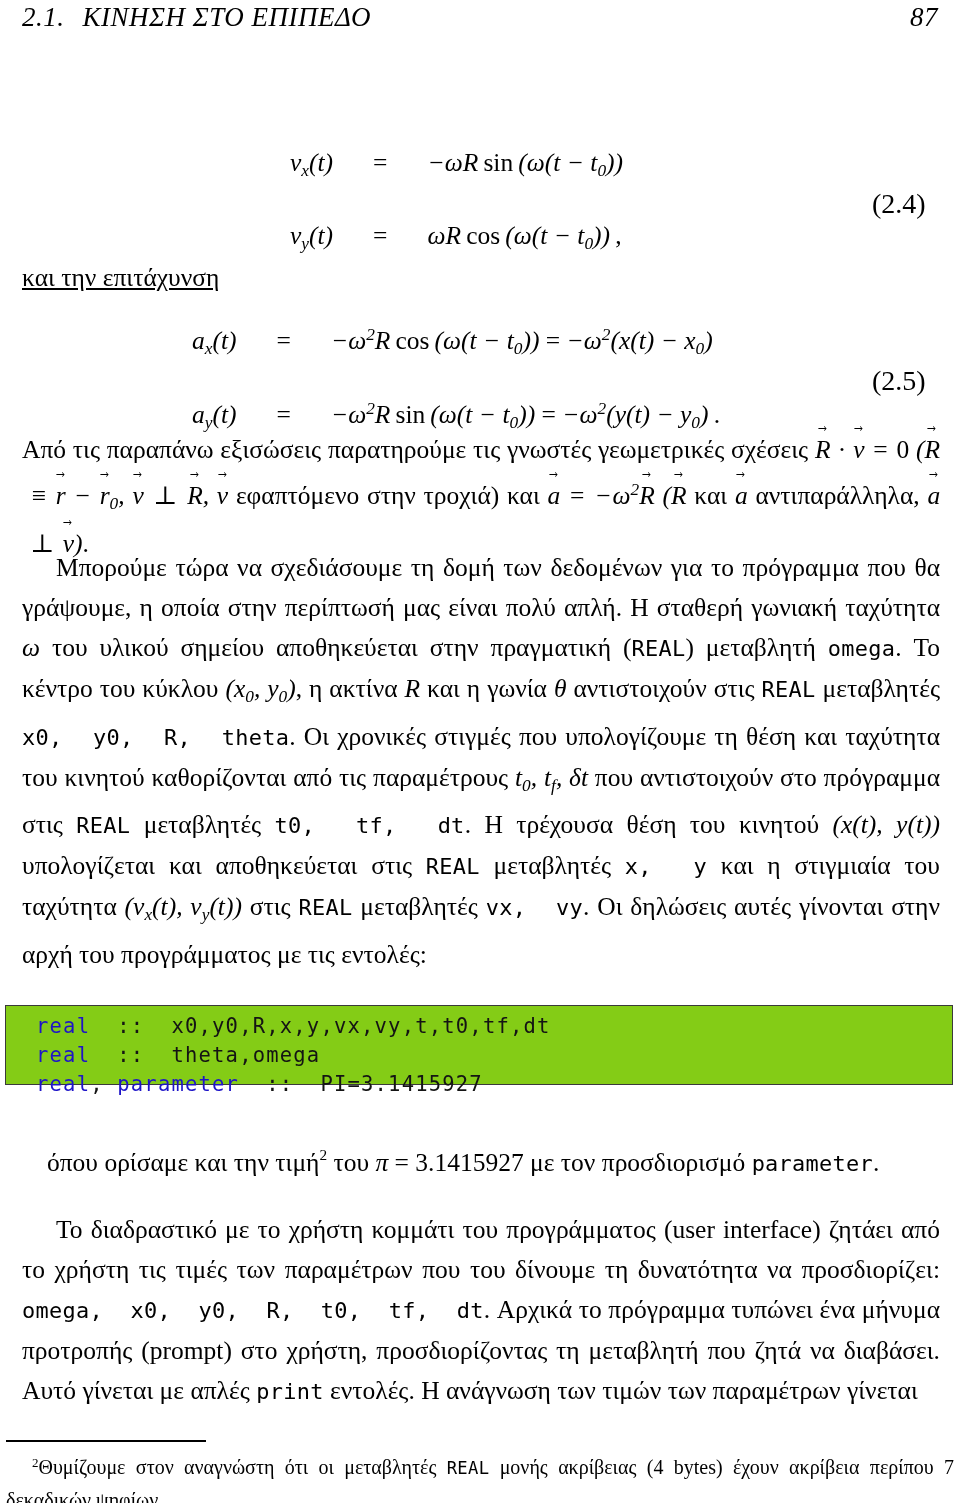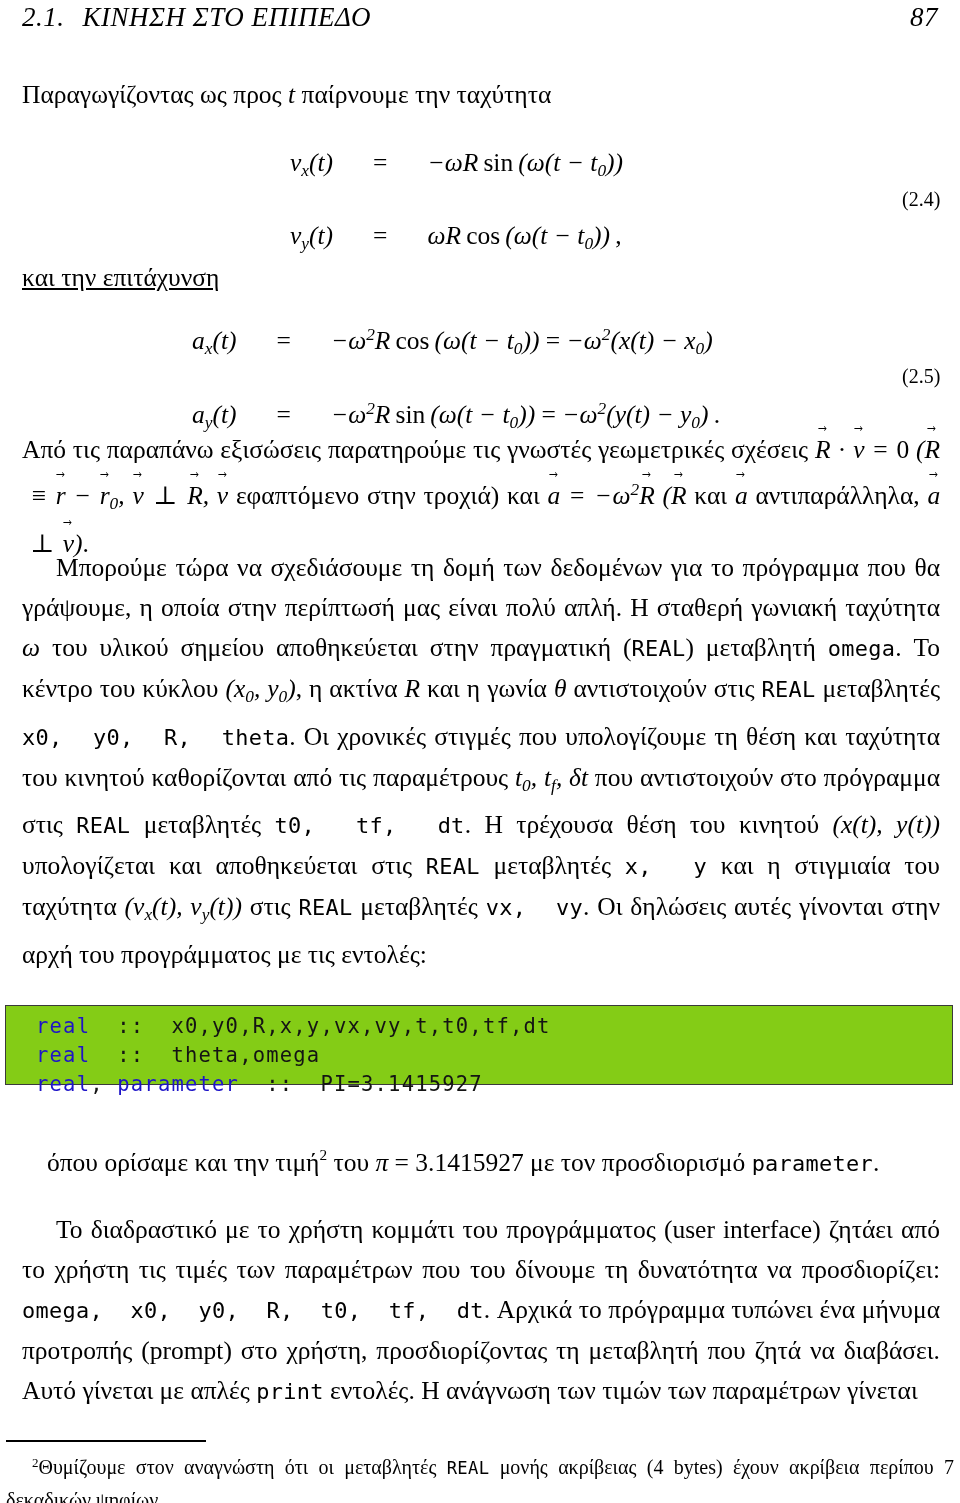--- a/index.html
+++ b/index.html
@@ -93,23 +93,22 @@
     column-gap: 14px;
     row-gap: 6px;
     align-items: baseline;
     gap: 40px;
   }
   .eqgrid .lhs { text-align: right; }
   .eqgrid .rel { text-align: center; font-style: normal; }
   .eqgrid .rhs { text-align: left; white-space: nowrap; }
   .eqtag {
     position: absolute;
-    font-size: 20px;
+    font-size: 28px;
     font-style: normal;
-    margin-left: 30px;
   }
 
   
   .codebox {
     position: absolute;
     left: 5px;
     top: 1005px;
     width: 948px;
     height: 80px;
     box-sizing: border-box;
@@ -161,23 +160,20 @@
 <div class="page">
 
   <div class="runhead">
     <div class="left">
       <span class="sec-no">2.1.</span>
       <span>ΚΙΝΗΣΗ ΣΤΟ ΕΠΙΠΕΔΟ</span>
     </div>
     <span class="pageno">87</span>
   </div>
 
-  <div class="para" style="left:22px; top:75px; width:916px;">
-    <p><span>Παραγωγίζοντας ως προς </span><span class="math">t</span><span> παίρνουμε την ταχύτητα</span></p>
-  </div>
 
   <div class="eqblock math" style="left:290px; top:148px;">
     <div class="eqgrid">
       <div class="lhs">v<sub class="m">x</sub>(t)</div>
       <div class="rel">=</div>
       <div class="rhs">−ωR <span class="up">sin</span> (ω(t&nbsp;−&nbsp;t<sub class="m">0</sub>))</div>
 
       <div class="lhs">v<sub class="m">y</sub>(t)</div>
       <div class="rel">=</div>
       <div class="rhs">ωR <span class="up">cos</span> (ω(t&nbsp;−&nbsp;t<sub class="m">0</sub>)) <span class="up">,</span></div>

